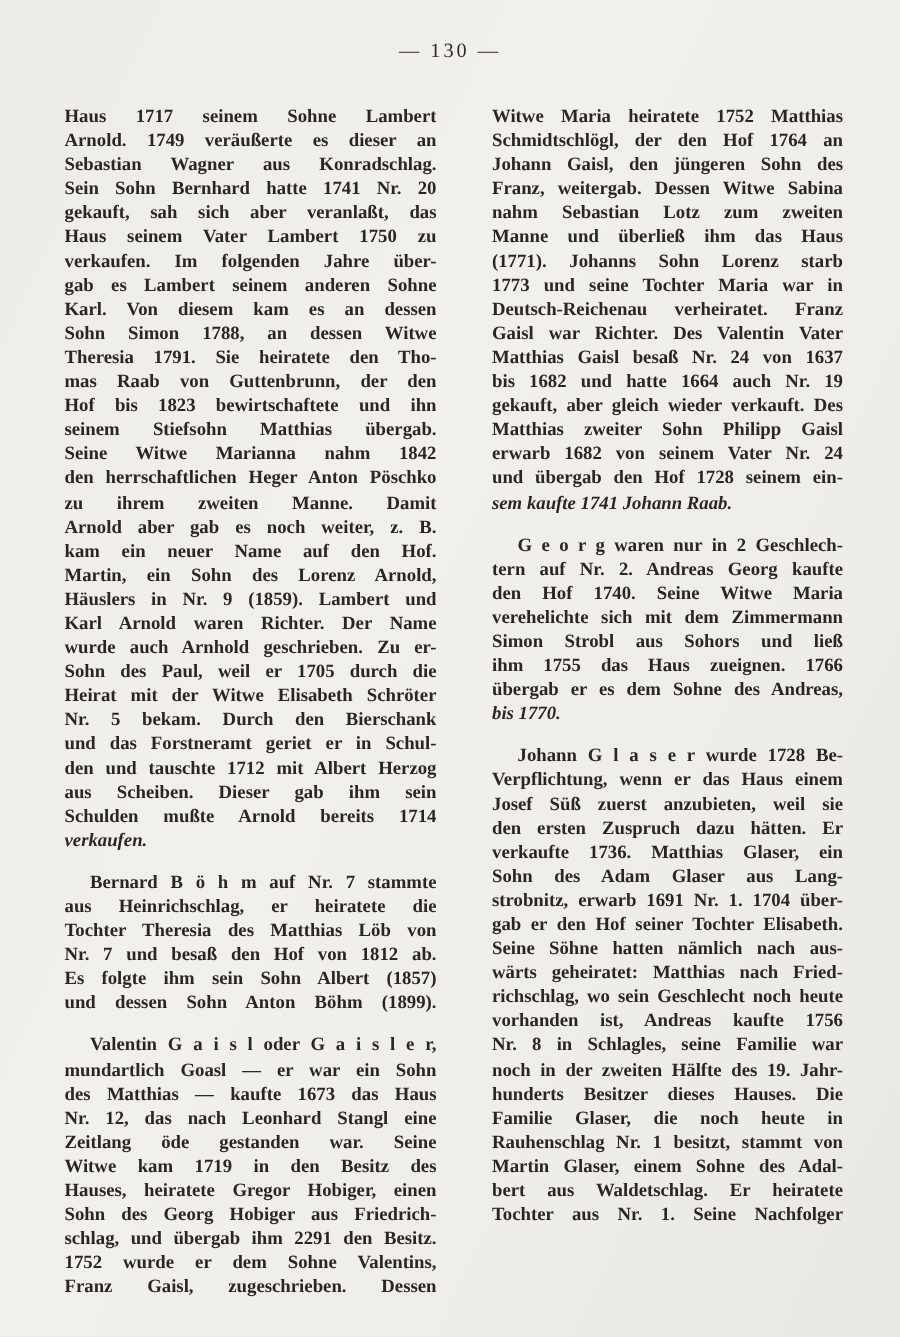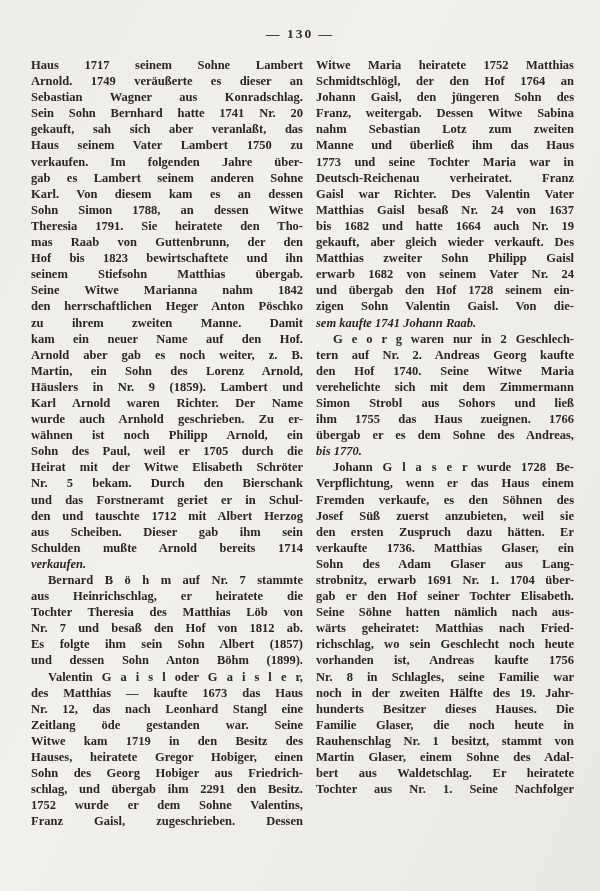--- a/index.html
+++ b/index.html
@@ -13,37 +13,37 @@
     width: 600px; height: 891px;
     background: linear-gradient(115deg, #eeece7 0%, #f2f0eb 40%, #efede8 70%, #eae8e2 100%);
     color: #2a2622;
     box-sizing: border-box;
     position: relative;
   }
   .page-number {
     text-align: center;
     padding-top: 26px;
     font-size: 13.5px;
-    font-weight: 700;
+    font-weight: 400;
     letter-spacing: 2px;
     color: #2e2a25;
   }
   .columns {
     display: flex;
     margin: 15px 26px 0 31px;
     gap: 13px;
   }
   .col {
     font-size: 12.5px;
     font-weight: 700;
     color: #2a2622;
   }
   .col-left  { width: 272px; }
   .col-right { width: 258px; }
-  .para { margin: 0; }
+  .para { margin: 12px; }
   .para.indent .tline:first-child { text-indent: 17px; }
   .tline {
     height: 16.1px;
     line-height: 16.1px;
     text-align: justify;
     text-align-last: justify;
     overflow: hidden;
     white-space: nowrap0; 
   }
   .tline.noj { text-align-last: left; font-style: italic; }
@@ -66,91 +66,90 @@
           <div class="tline">gab es Lambert seinem anderen Sohne</div>
           <div class="tline">Karl. Von diesem kam es an dessen</div>
           <div class="tline">Sohn Simon 1788, an dessen Witwe</div>
           <div class="tline">Theresia 1791. Sie heiratete den Tho-</div>
           <div class="tline">mas Raab von Guttenbrunn, der den</div>
           <div class="tline">Hof bis 1823 bewirtschaftete und ihn</div>
           <div class="tline">seinem Stiefsohn Matthias übergab.</div>
           <div class="tline">Seine Witwe Marianna nahm 1842</div>
           <div class="tline">den herrschaftlichen Heger Anton Pöschko</div>
           <div class="tline">zu ihrem zweiten Manne. Damit</div>
+          <div class="tline">Arnold aber gab es noch weiter, z. B.</div>
           <div class="tline">kam ein neuer Name auf den Hof.</div>
-          <div class="tline">Arnold aber gab es noch weiter, z. B.</div>
           <div class="tline">Martin, ein Sohn des Lorenz Arnold,</div>
           <div class="tline">Häuslers in Nr. 9 (1859). Lambert und</div>
           <div class="tline">Karl Arnold waren Richter. Der Name</div>
           <div class="tline">wurde auch Arnhold geschrieben. Zu er-</div>
-          <div class="tline">wähnen ist noch Philipp Arnold, ein</div>
           <div class="tline">Sohn des Paul, weil er 1705 durch die</div>
           <div class="tline">Heirat mit der Witwe Elisabeth Schröter</div>
           <div class="tline">Nr. 5 bekam. Durch den Bierschank</div>
           <div class="tline">und das Forstneramt geriet er in Schul-</div>
           <div class="tline">den und tauschte 1712 mit Albert Herzog</div>
           <div class="tline">aus Scheiben. Dieser gab ihm sein</div>
           <div class="tline">Schulden mußte Arnold bereits 1714</div>
           <div class="tline noj">verkaufen.</div>
         </div>
         <div class="para indent">
           <div class="tline">Bernard B ö h m auf Nr. 7 stammte</div>
           <div class="tline">aus Heinrichschlag, er heiratete die</div>
           <div class="tline">Tochter Theresia des Matthias Löb von</div>
           <div class="tline">Nr. 7 und besaß den Hof von 1812 ab.</div>
           <div class="tline">Es folgte ihm sein Sohn Albert (1857)</div>
           <div class="tline">und dessen Sohn Anton Böhm (1899).</div>
         </div>
         <div class="para indent">
           <div class="tline">Valentin G a i s l oder G a i s l e r,</div>
+          <div class="tline">mundartlich Goasl — er war ein Sohn</div>
           <div class="tline">des Matthias — kaufte 1673 das Haus</div>
           <div class="tline">Nr. 12, das nach Leonhard Stangl eine</div>
           <div class="tline">Zeitlang öde gestanden war. Seine</div>
           <div class="tline">Witwe kam 1719 in den Besitz des</div>
           <div class="tline">Hauses, heiratete Gregor Hobiger, einen</div>
           <div class="tline">Sohn des Georg Hobiger aus Friedrich-</div>
           <div class="tline">schlag, und übergab ihm 2291 den Besitz.</div>
           <div class="tline">1752 wurde er dem Sohne Valentins,</div>
           <div class="tline">Franz Gaisl, zugeschrieben. Dessen</div>
         </div>
       </div>
     <div class="col col-right">
         <div class="para">
           <div class="tline">Witwe Maria heiratete 1752 Matthias</div>
           <div class="tline">Schmidtschlögl, der den Hof 1764 an</div>
           <div class="tline">Johann Gaisl, den jüngeren Sohn des</div>
           <div class="tline">Franz, weitergab. Dessen Witwe Sabina</div>
           <div class="tline">nahm Sebastian Lotz zum zweiten</div>
           <div class="tline">Manne und überließ ihm das Haus</div>
+          <div class="tline">(1771). Johanns Sohn Lorenz starb</div>
           <div class="tline">1773 und seine Tochter Maria war in</div>
           <div class="tline">Deutsch-Reichenau verheiratet. Franz</div>
           <div class="tline">Gaisl war Richter. Des Valentin Vater</div>
           <div class="tline">Matthias Gaisl besaß Nr. 24 von 1637</div>
           <div class="tline">bis 1682 und hatte 1664 auch Nr. 19</div>
           <div class="tline">gekauft, aber gleich wieder verkauft. Des</div>
           <div class="tline">Matthias zweiter Sohn Philipp Gaisl</div>
           <div class="tline">erwarb 1682 von seinem Vater Nr. 24</div>
           <div class="tline">und übergab den Hof 1728 seinem ein-</div>
-          <div class="tline">zigen Sohn Valentin Gaisl. Von die-</div>
           <div class="tline noj">sem kaufte 1741 Johann Raab.</div>
         </div>
         <div class="para indent">
           <div class="tline">G e o r g waren nur in 2 Geschlech-</div>
           <div class="tline">tern auf Nr. 2. Andreas Georg kaufte</div>
           <div class="tline">den Hof 1740. Seine Witwe Maria</div>
           <div class="tline">verehelichte sich mit dem Zimmermann</div>
           <div class="tline">Simon Strobl aus Sohors und ließ</div>
           <div class="tline">ihm 1755 das Haus zueignen. 1766</div>
           <div class="tline">übergab er es dem Sohne des Andreas,</div>
           <div class="tline noj">bis 1770.</div>
         </div>
         <div class="para indent">
           <div class="tline">Johann G l a s e r wurde 1728 Be-</div>
           <div class="tline">Verpflichtung, wenn er das Haus einem</div>
-          <div class="tline">Fremden verkaufe, es den Söhnen des</div>
           <div class="tline">Josef Süß zuerst anzubieten, weil sie</div>
           <div class="tline">den ersten Zuspruch dazu hätten. Er</div>
           <div class="tline">verkaufte 1736. Matthias Glaser, ein</div>
           <div class="tline">Sohn des Adam Glaser aus Lang-</div>
           <div class="tline">strobnitz, erwarb 1691 Nr. 1. 1704 über-</div>
           <div class="tline">gab er den Hof seiner Tochter Elisabeth.</div>
           <div class="tline">Seine Söhne hatten nämlich nach aus-</div>
           <div class="tline">wärts geheiratet: Matthias nach Fried-</div>
           <div class="tline">richschlag, wo sein Geschlecht noch heute</div>
           <div class="tline">vorhanden ist, Andreas kaufte 1756</div>

